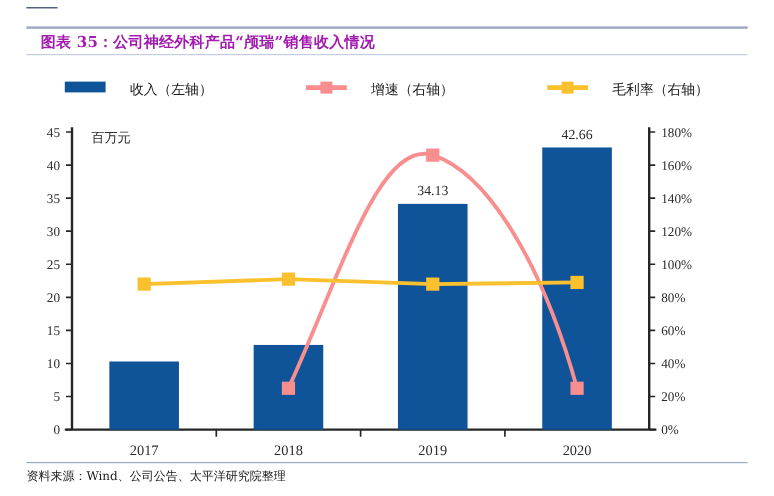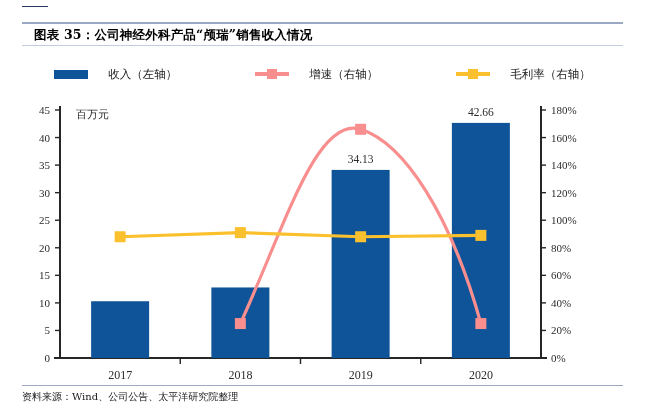--- a/index.html
+++ b/index.html
@@ -36,40 +36,39 @@
     border-bottom: 1.5px solid #c3cddf;
     box-sizing: border-box;
   }
   .title-band .title-text {
     position: absolute;
     left: 12px;
     top: 3px;
     font-family: "DejaVu Serif", "Liberation Serif", serif;
     font-size: 12.5px;
     font-weight: bold;
-    color: #000000;
+    color: #a21caf;
     white-space: nowrap;
     letter-spacing: 0.2px;
   }
 
   
   .legend {
     position: absolute;
     left: 0;
     top: 62px;
     width: 645px;
     height: 24px;
     display: flex;
     justify-content: center;
     align-items: center;
     gap: 78px;
   }
   .legend-item {
     display: flex;
-    align-items: center;
     gap: 20px;
   }
   .legend-swatch {
     position: relative;
     width: 34px;
     height: 12px;
     display: flex;
     align-items: center;
     justify-content: center;
   }

